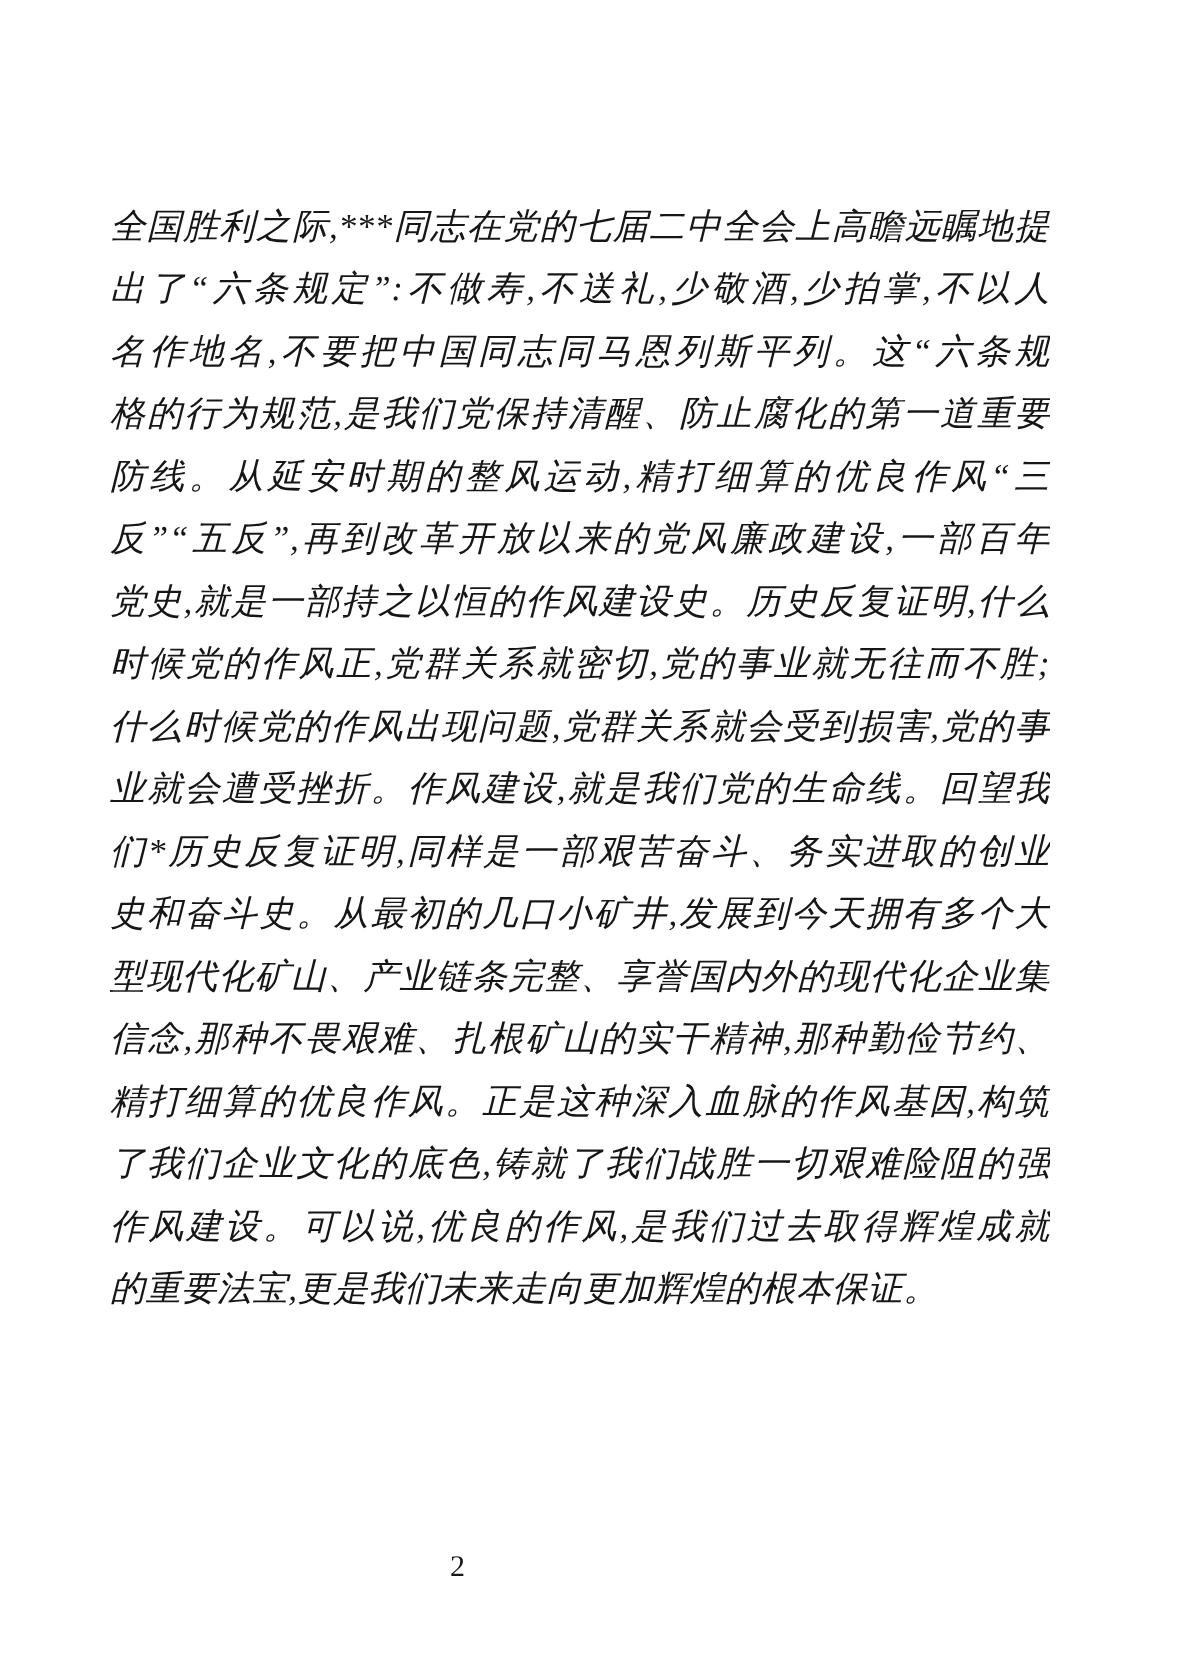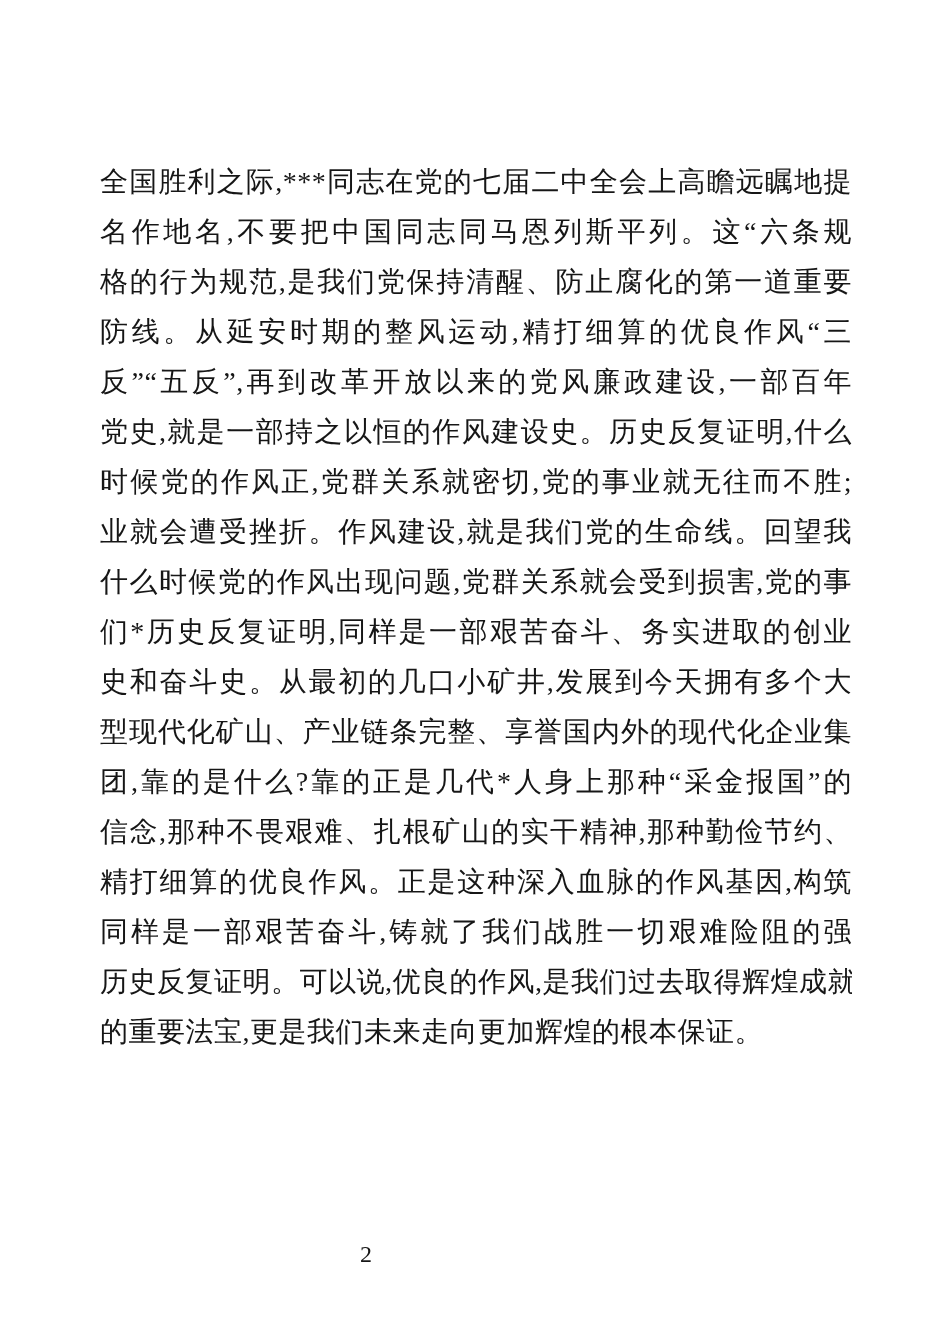--- a/index.html
+++ b/index.html
@@ -11,23 +11,24 @@
     position: relative;
     width: 950px;
     height: 1344px;
     background: #ffffff;
     overflow: hidden;
     font-family: "Liberation Serif", "DejaVu Serif", serif;
     color: #161616;
   }
   .content {
     position: absolute;
-    left: 100px;
+    left: 88px;
     top: 157px;
     width: 752px;
+    font-style: italic;
   }
   .line {
     font-size: 28px;
     line-height: 50px;
     height: 50px;
     font-weight: 400;
     letter-spacing: 0.5px;
     text-align: justify;
     text-align-last: justify;
     text-justify: distribute;
@@ -48,32 +49,32 @@
     line-height: 32px;
     color: #161616;
   }
 </style>
 </head>
 <body>
 
 <div class="page">
   <div class="content">
     <div class="line">全国胜利之际,***同志在党的七届二中全会上高瞻远瞩地提</div>
+    <div class="line">出了“六条规定”:不做寿,不送礼,少敬酒,少拍掌,不以人</div>
     <div class="line">名作地名,不要把中国同志同马恩列斯平列。这“六条规</div>
     <div class="line">格的行为规范,是我们党保持清醒、防止腐化的第一道重要</div>
     <div class="line">防线。从延安时期的整风运动,精打细算的优良作风“三</div>
     <div class="line">反”“五反”,再到改革开放以来的党风廉政建设,一部百年</div>
     <div class="line">党史,就是一部持之以恒的作风建设史。历史反复证明,什么</div>
     <div class="line">时候党的作风正,党群关系就密切,党的事业就无往而不胜;</div>
+    <div class="line">什么时候党的作风出现问题,党群关系就会受到损害,党的事</div>
     <div class="line">业就会遭受挫折。作风建设,就是我们党的生命线。回望我</div>
-    <div class="line">什么时候党的作风出现问题,党群关系就会受到损害,党的事</div>
     <div class="line">们*历史反复证明,同样是一部艰苦奋斗、务实进取的创业</div>
     <div class="line">史和奋斗史。从最初的几口小矿井,发展到今天拥有多个大</div>
     <div class="line">型现代化矿山、产业链条完整、享誉国内外的现代化企业集</div>
-    <div class="line">团,靠的是什么?靠的正是几代*人身上那种“采金报国”的</div>
     <div class="line">信念,那种不畏艰难、扎根矿山的实干精神,那种勤俭节约、</div>
     <div class="line">精打细算的优良作风。正是这种深入血脉的作风基因,构筑</div>
-    <div class="line">同样是一部艰苦奋斗,铸就了我们战胜一切艰难险阻的强</div>
-    <div class="line">历史反复证明。可以说,优良的作风,是我们过去取得辉煌成就</div>
+    <div class="line">了我们企业文化的底色,铸就了我们战胜一切艰难险阻的强</div>
+    <div class="line">作风建设。可以说,优良的作风,是我们过去取得辉煌成就</div>
     <div class="line last">的重要法宝,更是我们未来走向更加辉煌的根本保证。</div>
   </div>
   <div class="page-number">2</div>
 </div>
 
 </body></html>

